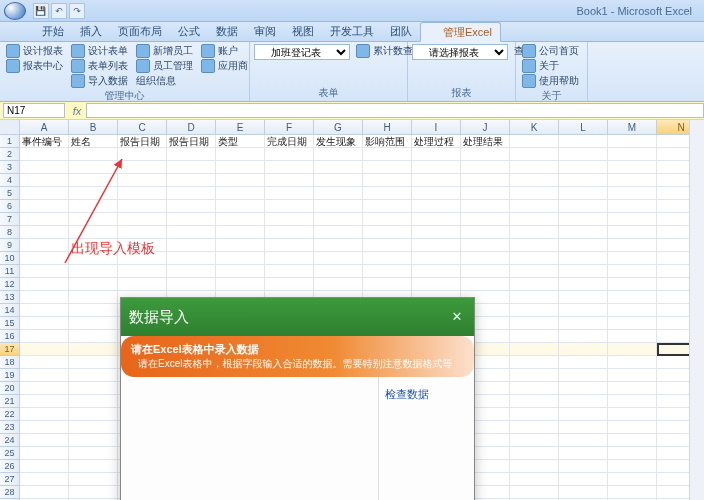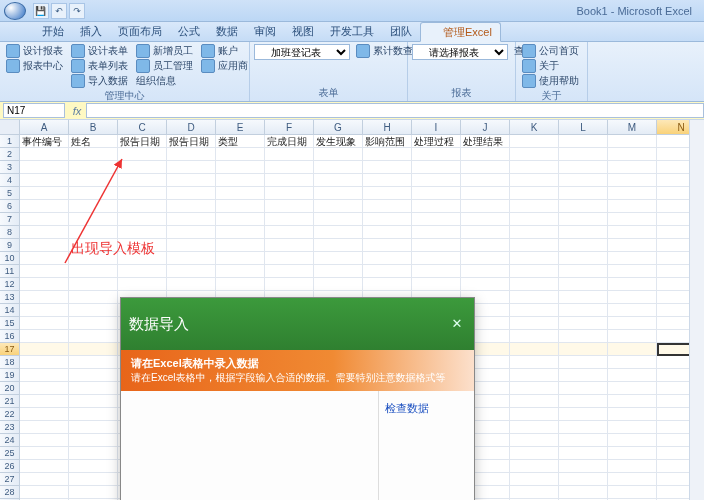--- a/index.html
+++ b/index.html
@@ -40,25 +40,25 @@
 .grid { position:absolute; left:20px; top:15px; }
 .grid-row { display:flex; }
 .cell { width:49px; height:13px; border-right:1px solid #e0e6ef; border-bottom:1px solid #e0e6ef; font-size:10px; color:#222; padding:0 2px; line-height:13px; overflow:hidden; white-space:nowrap; }
 .row-hl .cell { background:#fff9e8; }
 .cell.active { border:2px solid #333; height:13px; line-height:11px; }
 
 .annotation { position:absolute; left:26px; top:120px; color:#e33; font-size:14px; font-weight:500;margin-left:45px; }
 .arrow { position:absolute; left:60px; top:35px; width:70px; height:110px; pointer-events:none; }
 
 .dialog { position:absolute; left:120px; top:177px; width:355px; height:305px; background:#fff; border:1px solid #888; box-shadow:0 3px 12px rgba(0,0,0,.25); display:flex; flex-direction:column; }
-.dlg-hdr { height:52px; background:linear-gradient(#3c9a3c,#2f8030); color:#fff; display:flex; align-items:center; justify-content:space-between; padding:12px 8px; font-size:15px; }
+.dlg-hdr { height:38px; background:linear-gradient(#3c9a3c,#2f8030); color:#fff; display:flex; align-items:center; justify-content:space-between; padding:12px 8px; font-size:15px; }
 .dlg-close { width:18px; height:18px; color:#dfe; cursor:pointer; font-size:13px; text-align:center; line-height:18px; }
-.dlg-banner { background:linear-gradient(90deg,#e8651a 0%,#f08a33 60%,#fce0cc 100%); color:#fff; padding:6px 10px; font-size:11px; }
+.dlg-banner { background:linear-gradient(90deg,#e8651a 0%,#f08a33 60%,#fce0cc 100%); color:#fff; padding:6px 10px; font-size:11px;border-radius:13px; }
 .dlg-banner .b1 { font-weight:600; font-size:11px; }
-.dlg-banner .b2 { font-size:10px; }
+.dlg-banner .b2 { font-size:10px;margin-left:7px; }
 .dlg-body { flex:1; display:flex; background:#fdfdfd; }
 .dlg-left { flex:1; border-right:1px solid #ddd; }
 .dlg-right { width:95px; padding:10px 6px; }
 .dlg-link { color:#1a4fc0; font-size:11px; cursor:pointer; }
 
 .vscroll { position:absolute; right:0; top:0; width:15px; height:100%; background:#eef2f8; border-left:1px solid #cdd9e8; }
 </style>
 </head>
 <body>
 

